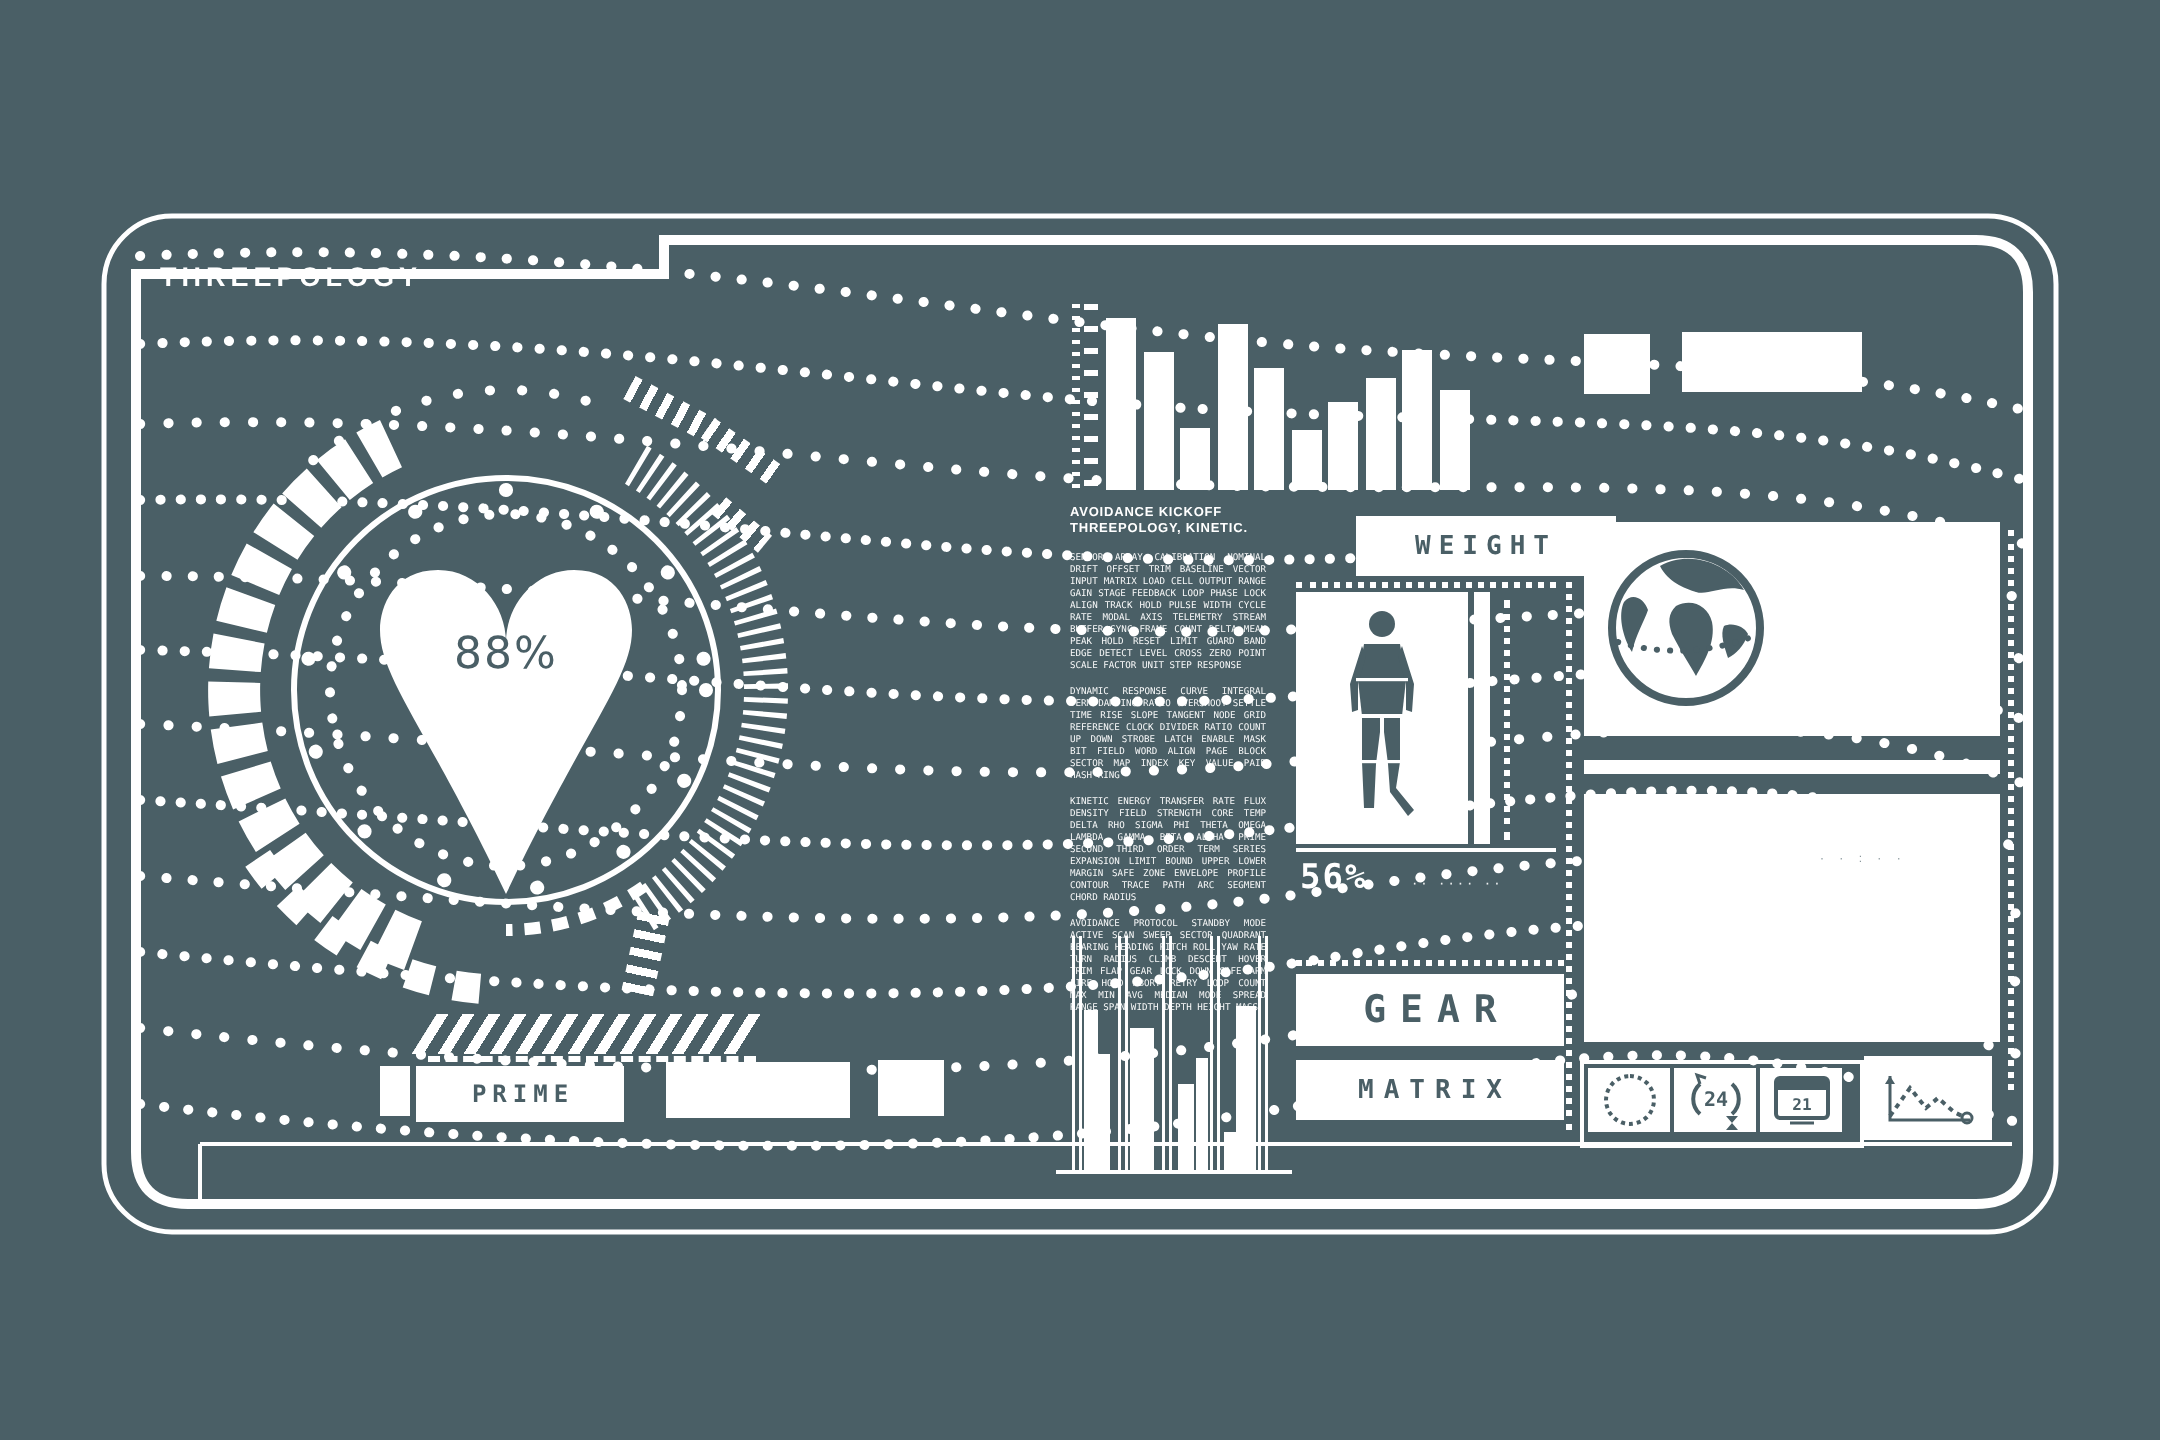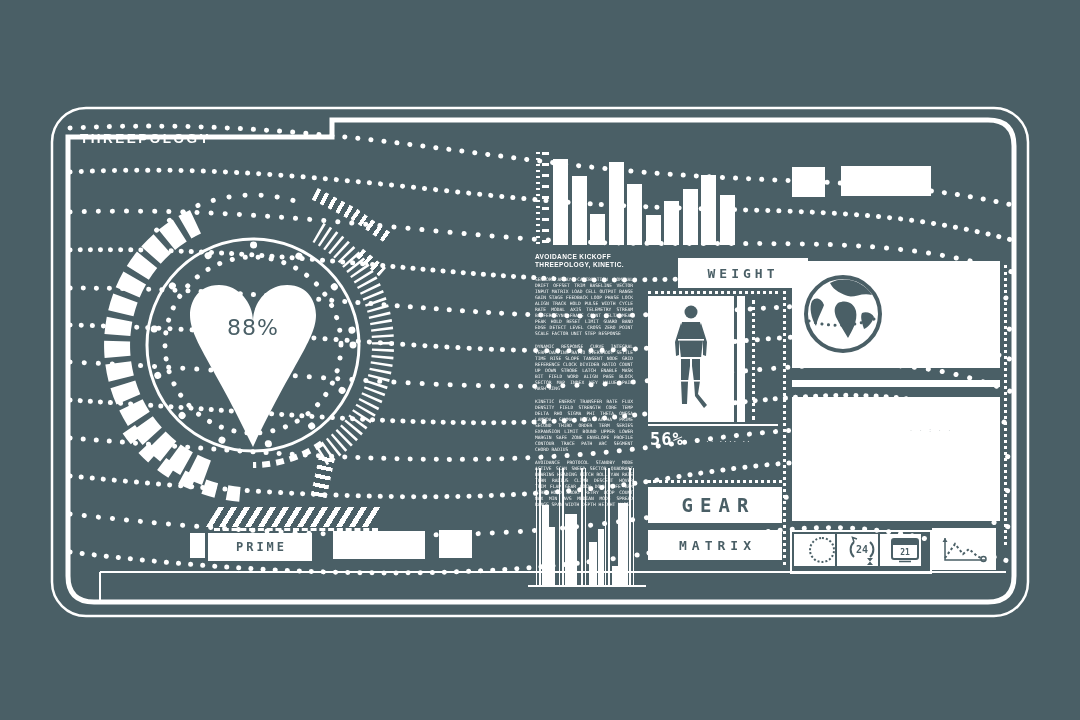--- a/index.html
+++ b/index.html
@@ -38,21 +38,21 @@
   .fitness{left:648px;top:530px;width:134px;height:30px;}
   .fitness span{font-size:13px;letter-spacing:5px;margin-right:-5px;}
   .manual{left:208px;top:533px;width:104px;height:28px;}
   .manual span{font-size:12px;letter-spacing:3px;margin-right:-3px;}
   
   .globepanel{left:792px;top:261px;width:208px;height:107px;}
   .thinbar{left:792px;top:380px;width:208px;height:7px;}
   .detailpanel{left:792px;top:397px;width:208px;height:124px;}
   .fainttext{left:118px;top:30px;position:absolute;font-size:6px;color:var(--bg);opacity:.65;letter-spacing:3px;}
   .iconsgroup{left:790px;top:530px;width:134px;height:36px;border:2px solid var(--fg);display:flex;gap:2px;padding:2px;}
-  .iconbox{width:41px;height:32px;background:var(--fg);display:flex;align-items:center;justify-content:flex-end;}
+  .iconbox{width:41px;height:32px;background:var(--fg);display:flex;align-items:center;justify-content:center;}
   .clockface{width:22px;height:22px;border:2.5px dotted var(--bg);border-radius:50%;}
   .chartbox{left:932px;top:528px;width:64px;height:42px;display:flex;align-items:center;justify-content:center;}
   .trsq{left:792px;top:167px;width:33px;height:30px;}
   .trrect{left:841px;top:166px;width:90px;height:30px;}
   
   .hatch{left:212px;top:507px;width:168px;height:20px;transform:skewX(-32deg);
      background:repeating-linear-gradient(90deg,var(--fg) 0 6px,transparent 6px 13px);}
   .dashrow{left:214px;top:528px;width:164px;height:0;border-top:3px dashed var(--fg);}
   .stub{left:190px;top:533px;width:15px;height:25px;}
   .blank2{left:333px;top:531px;width:92px;height:28px;}

